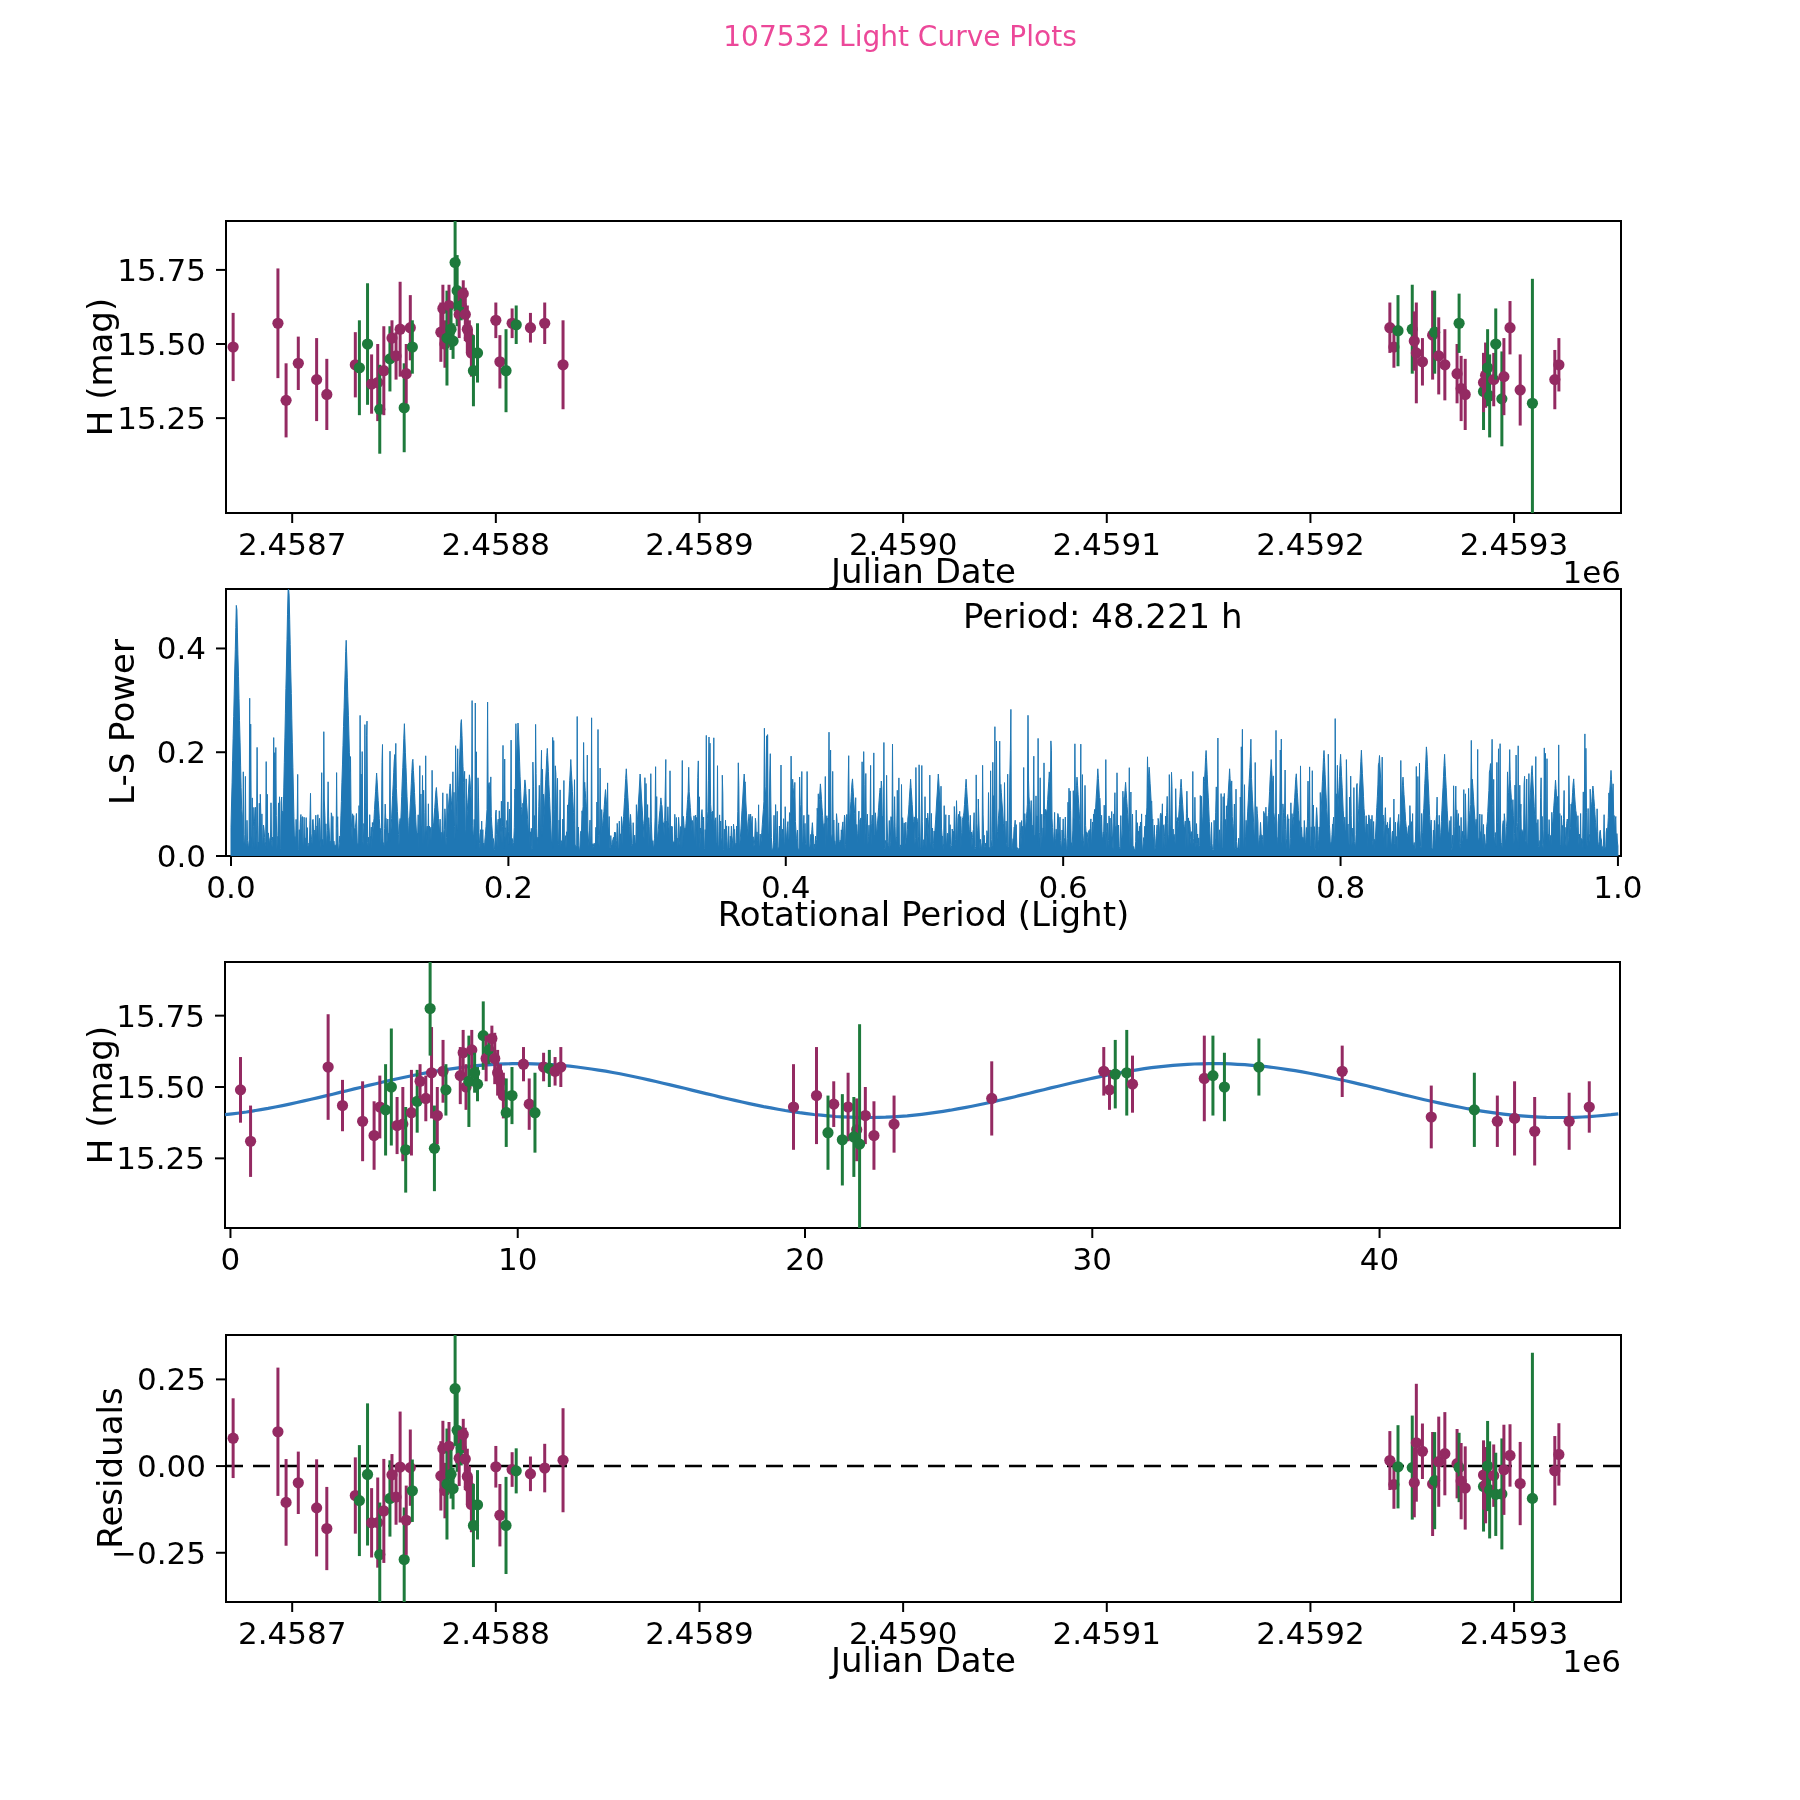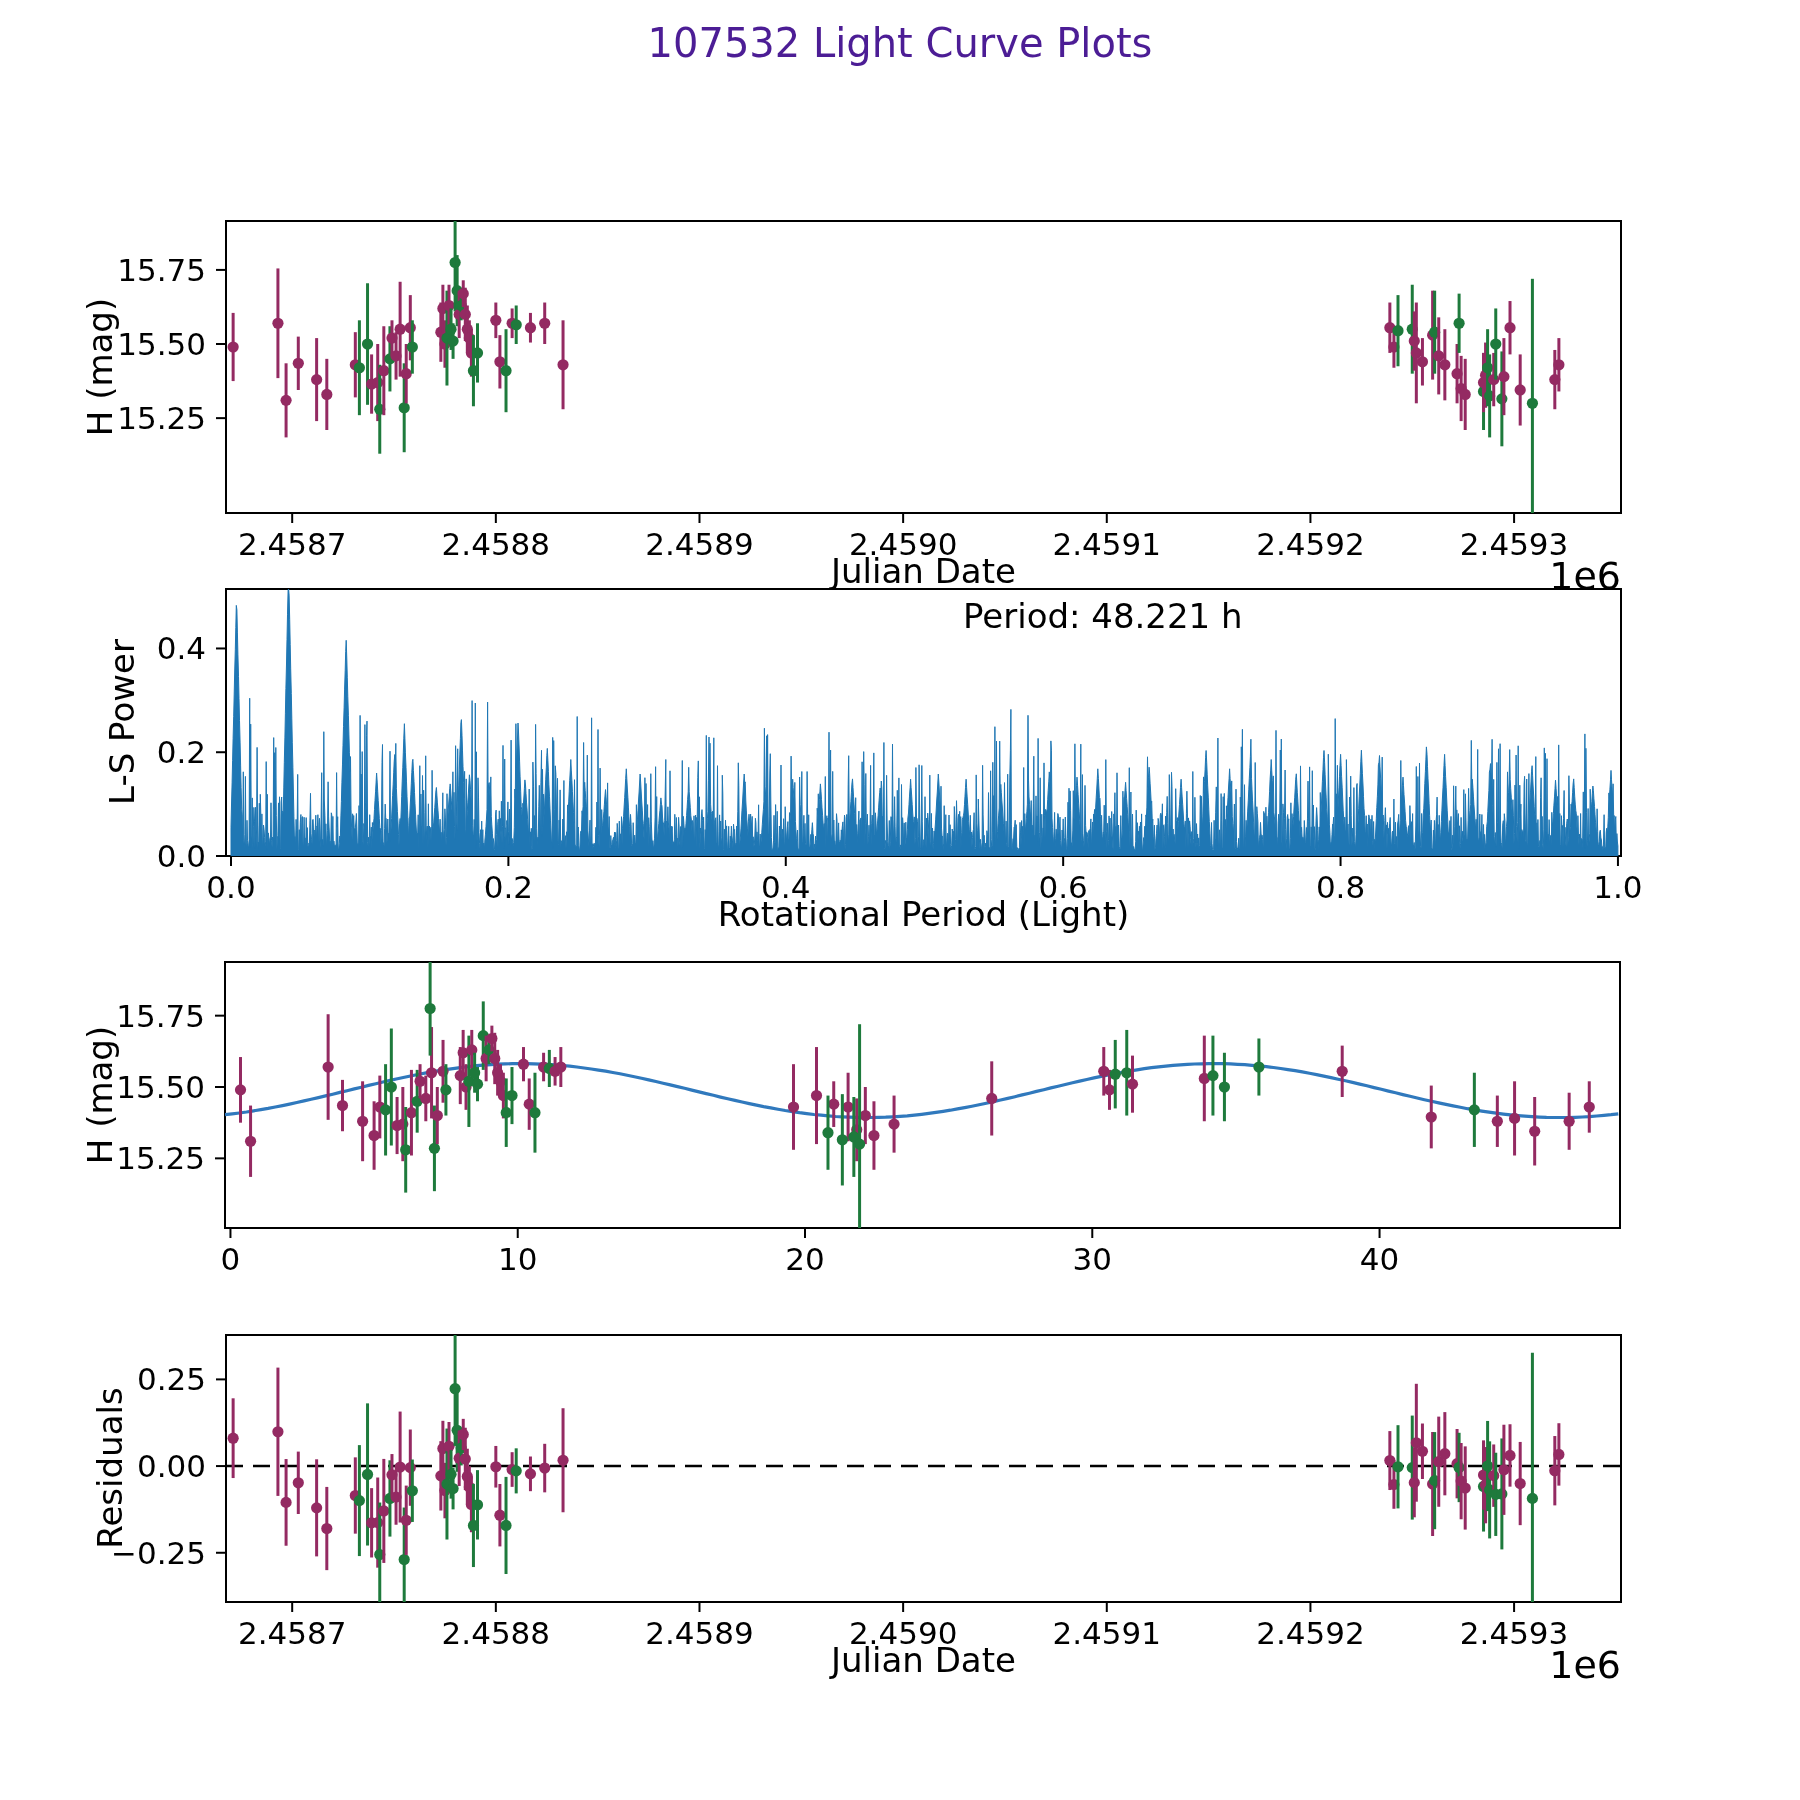--- a/index.html
+++ b/index.html
@@ -1,23 +1,23 @@
 <!DOCTYPE html>
 <html><head>
 <meta charset="utf-8">
 <style>
   html,body{margin:0;padding:0;background:#ffffff;}
   .fig{position:relative;width:1800px;height:1800px;background:#ffffff;
        font-family:"DejaVu Sans","Liberation Sans",sans-serif;color:#000;overflow:hidden;}
   .fig-title{position:absolute;left:0;top:20px;width:1800px;text-align:center;
-             font-size:40px;color:#4c1d95;}
+             font-size:28px;color:#ec4899;}
   .xlabel{position:absolute;width:1395px;left:226px;text-align:center;font-size:34px;}
   .ylabel{position:absolute;font-size:34px;white-space:nowrap;
           transform:translate(-50%,-50%) rotate(-90deg);}
-  .offset-label{position:absolute;font-size:38px;right:179px;text-align:left;}
+  .offset-label{position:absolute;font-size:31px;right:179px;text-align:left;}
   .annot{position:absolute;font-size:34px;white-space:nowrap;margin-left:43px;}
   svg{position:absolute;left:0;top:0;}
   text{font-family:"DejaVu Sans","Liberation Sans",sans-serif;fill:#000;}
 </style>
 </head>
 <body>
 
 <div class="fig">
   <div class="fig-title">107532 Light Curve Plots</div>
 

